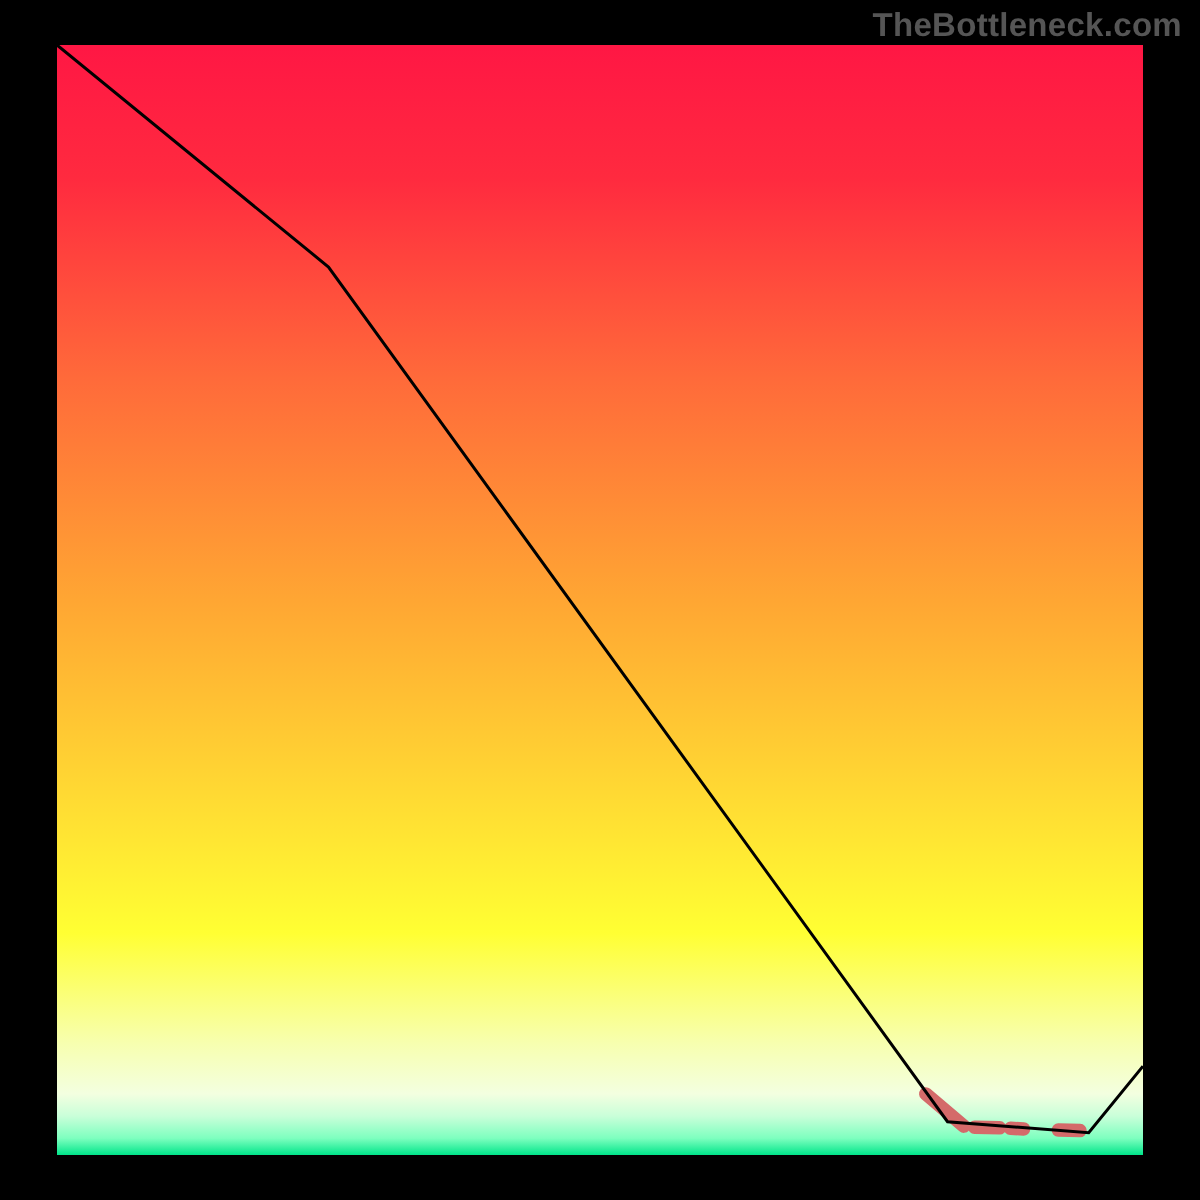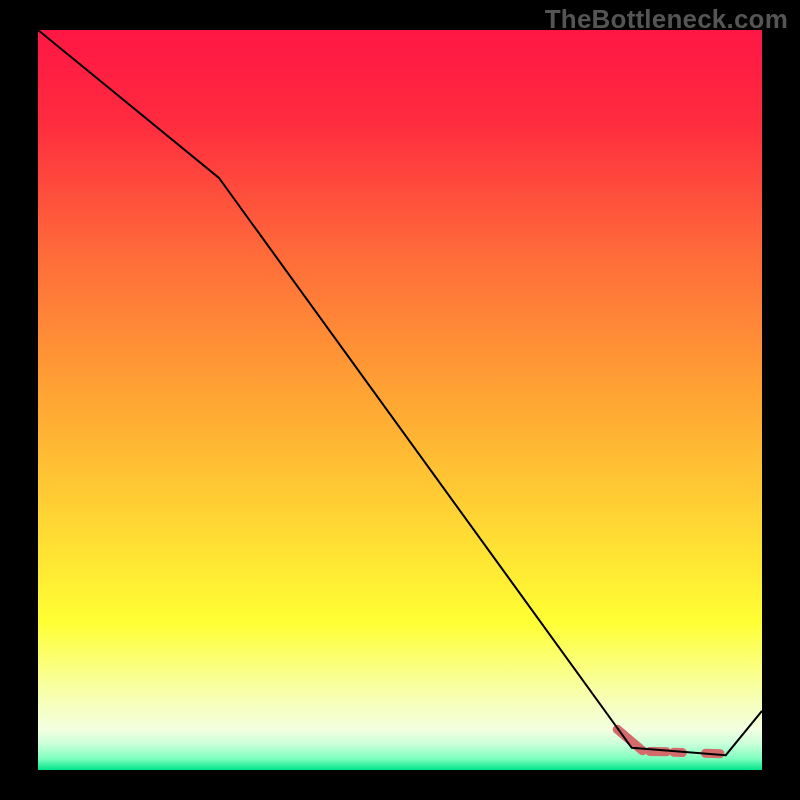--- a/index.html
+++ b/index.html
@@ -15,21 +15,21 @@
     position: relative;
     width: 800px;
     height: 800px;
     background: #000;
   }
   .watermark {
     position: absolute;
     top: 4px;
     right: 12px;
     color: #555;
-    font-size: 26px;
+    font-size: 22px;
     font-weight: 600;
     letter-spacing: 0.2px;
     user-select: none;
     text-align: right;
   }
   .plot {
     position: absolute;
     left: 38px;
     top: 30px;
     width: 724px;

